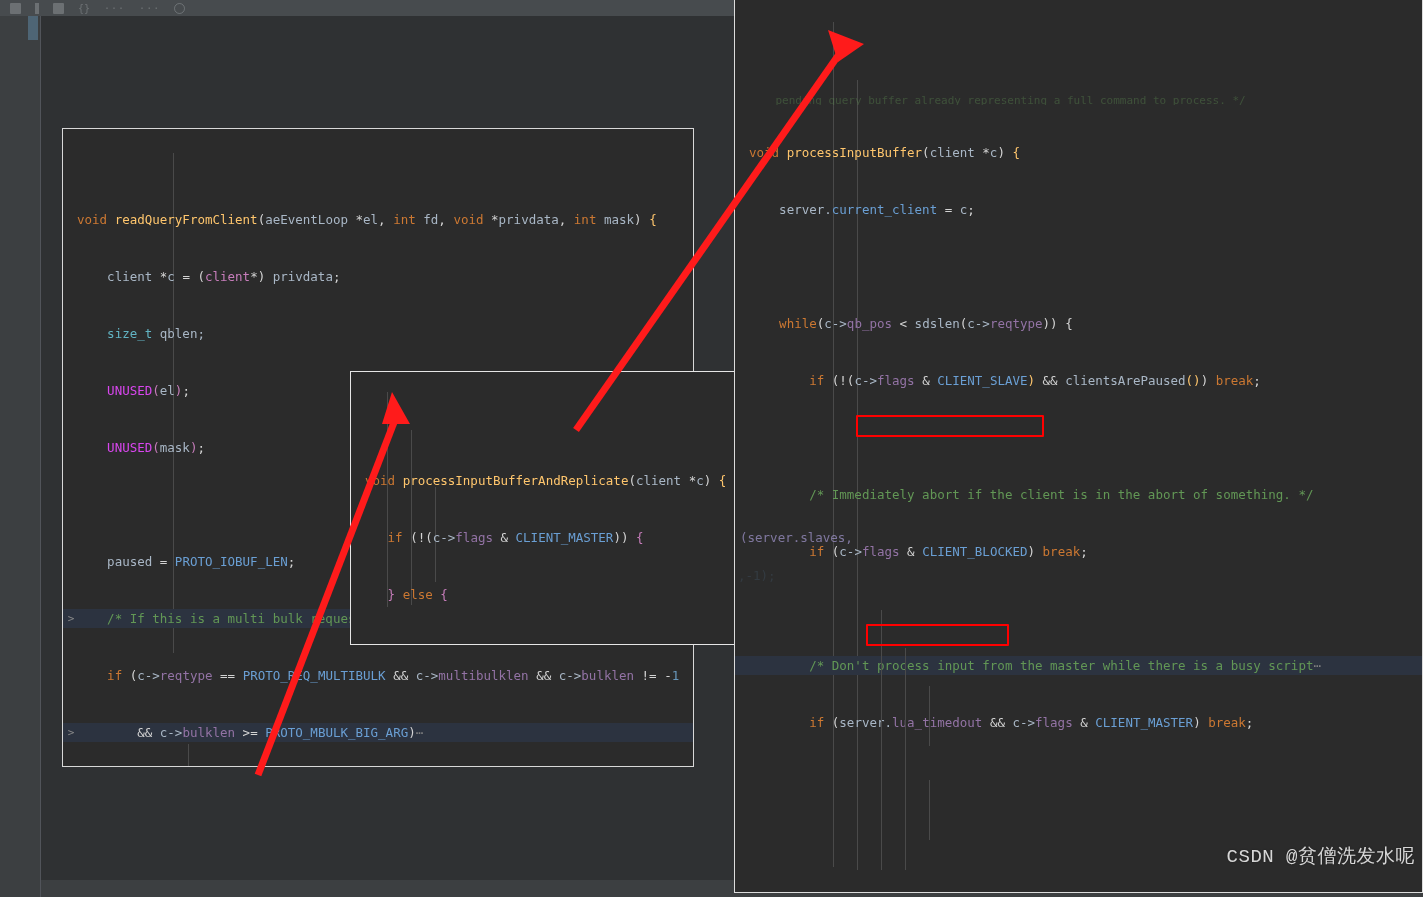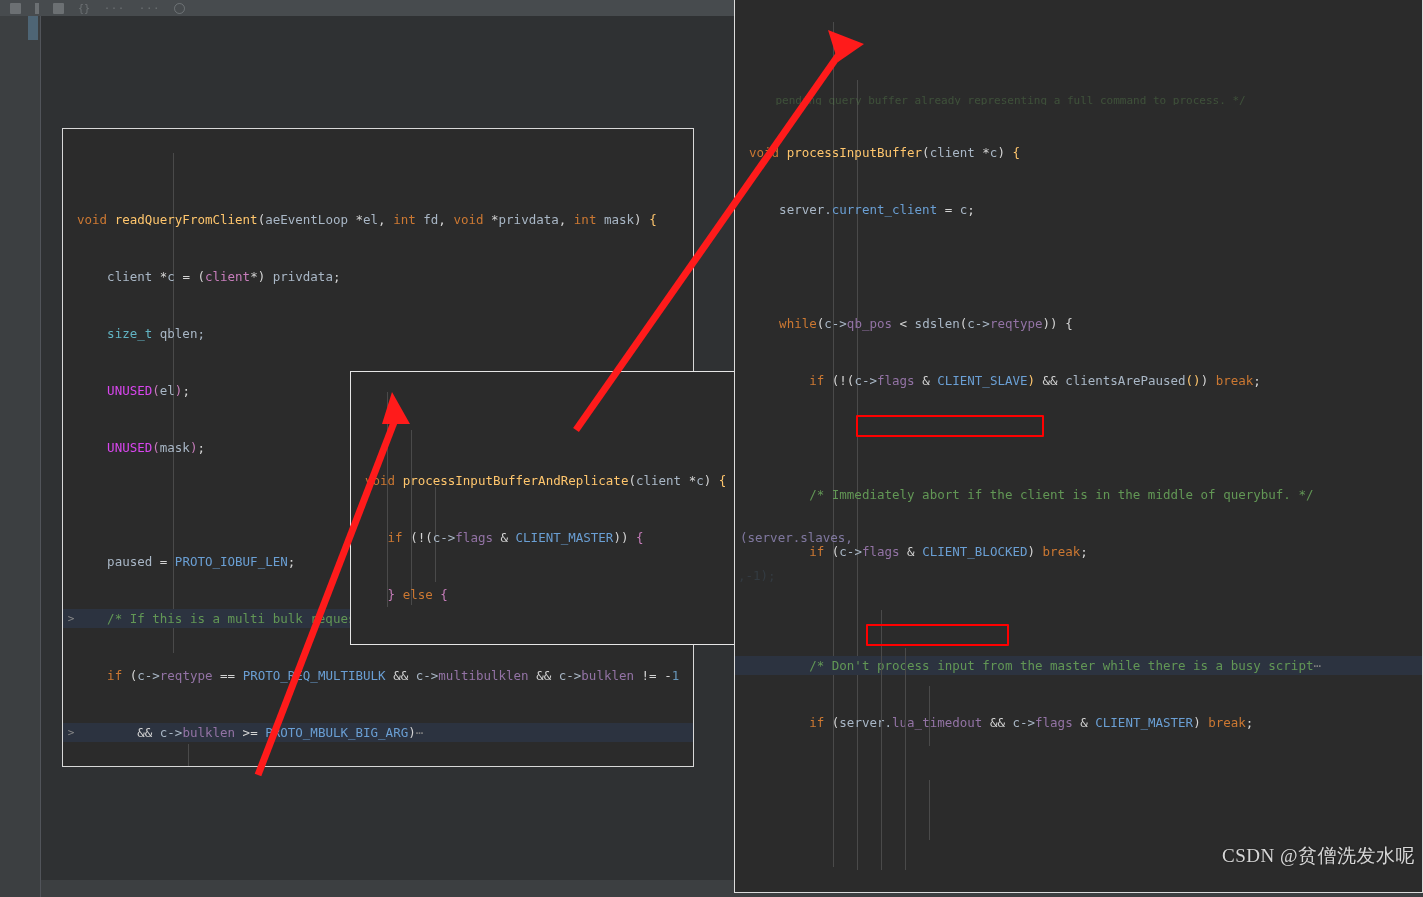--- a/index.html
+++ b/index.html
@@ -110,21 +110,21 @@
   .redbox {
     position: absolute; border: 2px solid #ff0000; border-radius: 1px;
   }
   .rb1 { left: 856px; top: 415px; width: 188px; height: 22px; }
   .rb2 { left: 866px; top: 624px; width: 143px; height: 22px; }
 
   
   .watermark {
     position: absolute; right: 8px; bottom: 28px;
     color: rgba(255,255,255,.82);
-    font-family: Liberation Serif, serif;
+    font-family: Liberation Mono, monospace;
     font-size: 19px; letter-spacing: .5px;
     text-shadow: 0 0 2px rgba(0,0,0,.4);
     white-space: nowrap;
   }
 </style>
 </head>
 <body>
 
 <div id="root">
 
@@ -216,21 +216,21 @@
       <div class="guide" style="left:98px;top:22px;height:845px"></div>
       <div class="guide" style="left:122px;top:80px;height:790px"></div>
 
       <div class="ln" style="height:10px;line-height:10px;overflow:hidden"><span class="cmt" style="opacity:.35;font-size:11px">    pending query buffer already representing a full command to process. */</span></div>
       <div class="ln"><span class="kw">void</span> <span class="fn">processInputBuffer</span><span class="wht">(</span><span class="typ">client</span> <span class="wht">*</span><span class="loc">c</span><span class="wht">)</span> <span class="fn">{</span></div>
       <div class="ln">    <span class="loc">server.</span><span class="fld" style="color:#6a9fd4">current_client</span> <span class="wht">=</span> <span class="loc">c</span><span class="wht">;</span></div>
       <div class="ln"> </div>
       <div class="ln">    <span class="kw">while</span><span class="wht">(</span><span class="loc">c-&gt;</span><span class="fld">qb_pos</span> <span class="wht">&lt;</span> <span class="loc">sdslen</span><span class="wht">(</span><span class="loc">c-&gt;</span><span class="fld">reqtype</span><span class="wht">)) {</span></div>
       <div class="ln">        <span class="kw">if</span> <span class="wht">(!(</span><span class="loc">c-&gt;</span><span class="fld">flags</span> <span class="wht">&amp;</span> <span class="blu">CLIENT_SLAVE</span><span class="fn">)</span> <span class="wht">&amp;&amp;</span> <span class="loc">clientsArePaused</span><span class="fn">()</span><span class="wht">) </span><span class="kw">break</span><span class="wht">;</span></div>
       <div class="ln"> </div>
-      <div class="ln">        <span class="cmt">/* Immediately abort if the client is in the middle of querybuf. */</span></div>
+      <div class="ln">        <span class="cmt">/* Immediately abort if the client is in the abort of something. */</span></div>
       <div class="ln">        <span class="kw">if</span> <span class="wht">(</span><span class="loc">c-&gt;</span><span class="fld">flags</span> <span class="wht">&amp;</span> <span class="blu">CLIENT_BLOCKED</span><span class="wht">) </span><span class="kw">break</span><span class="wht">;</span></div>
       <div class="ln"> </div>
       <div class="ln hl">        <span class="cmt">/* Don't process input from the master while there is a busy script</span><span class="ell">⋯</span></div>
       <div class="ln">        <span class="kw">if</span> <span class="wht">(</span><span class="loc">server.</span><span class="fld">lua_timedout</span> <span class="wht">&amp;&amp;</span> <span class="loc">c-&gt;</span><span class="fld">flags</span> <span class="wht">&amp;</span> <span class="blu">CLIENT_MASTER</span><span class="wht">) </span><span class="kw">break</span><span class="wht">;</span></div>
       <div class="ln"> </div>
       
       
       
       
       

